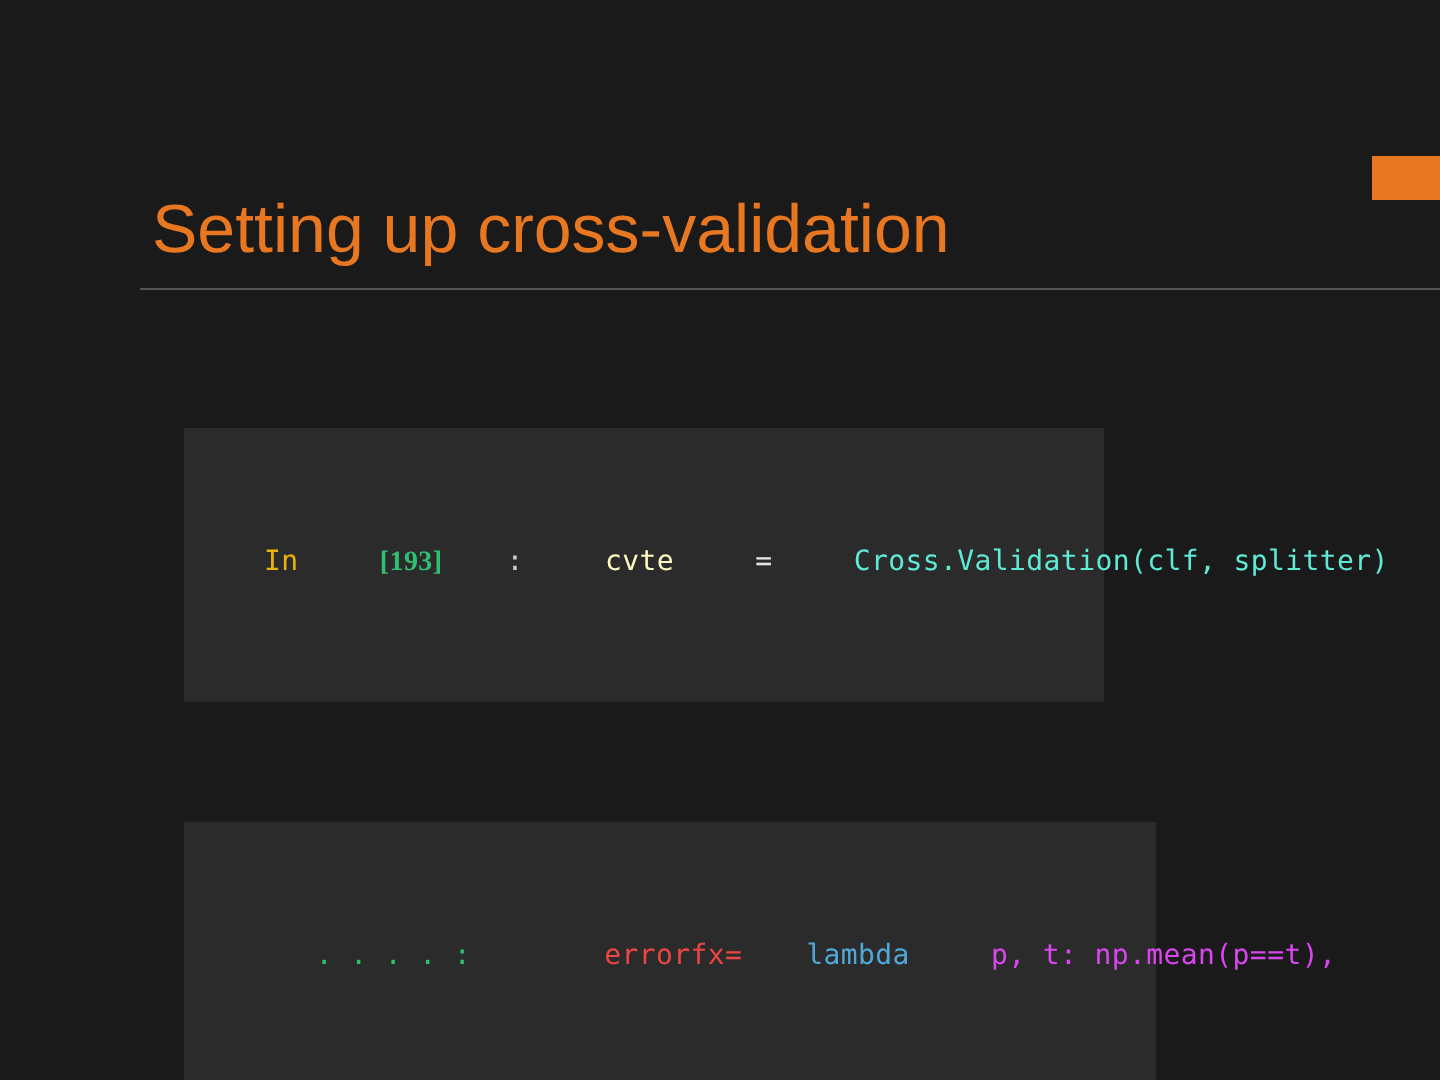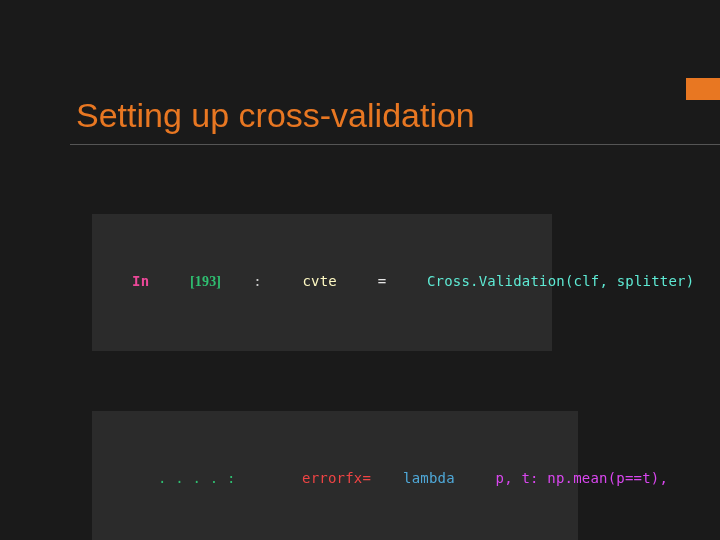--- a/index.html
+++ b/index.html
@@ -47,21 +47,21 @@
     background: #2b2b2b;
     font-family: "DejaVu Sans Mono", "Consolas", monospace;
     font-size: 14px;
     line-height: 1.35;
     padding: 4px 8px 6px 8px;
     display: inline-block;
     white-space: pre;
     letter-spacing: 0.2px;
   }
   .code-block .line { display: block; }
-  .c-prompt { color: #ec4899; font-weight: bold; }
+  .c-prompt { color: #eab308; font-weight: normal; }
   .c-prompt-num { color: #2fbf71; font-weight: bold; font-family: Liberation Serif, serif; }
   .c-cont { color: #2fbf71; }
   .c-colon { color: #cccccc; }
   .c-var { color: #fef9c3; }
   .c-eq { color: #e6e6e6; }
   .c-func { color: #5eead4; }
   .c-punc { color: #e6e6e6; }
   .c-arg { color: #d946ef; }
   .c-kw { color: #ef4444; }
   .c-str { color: #e0a96d; }

